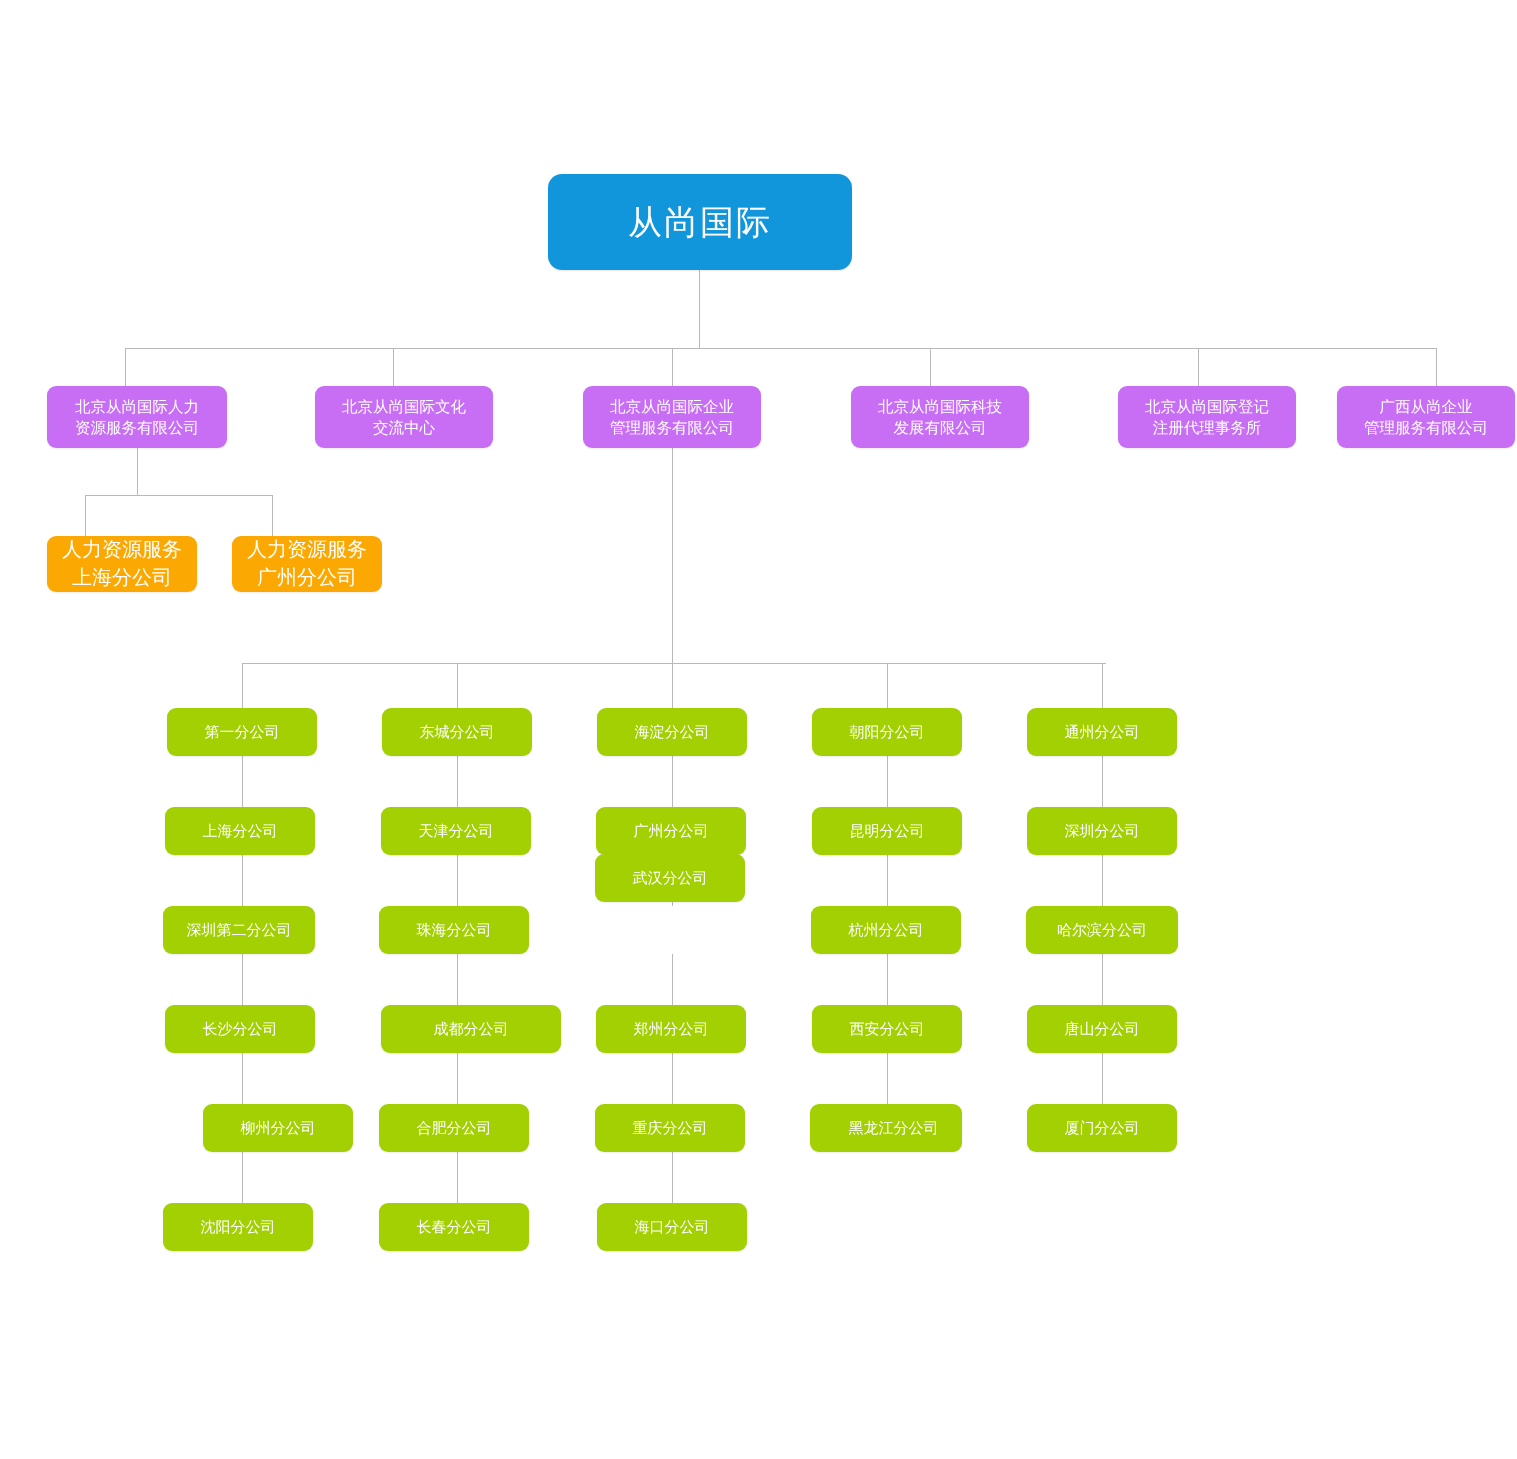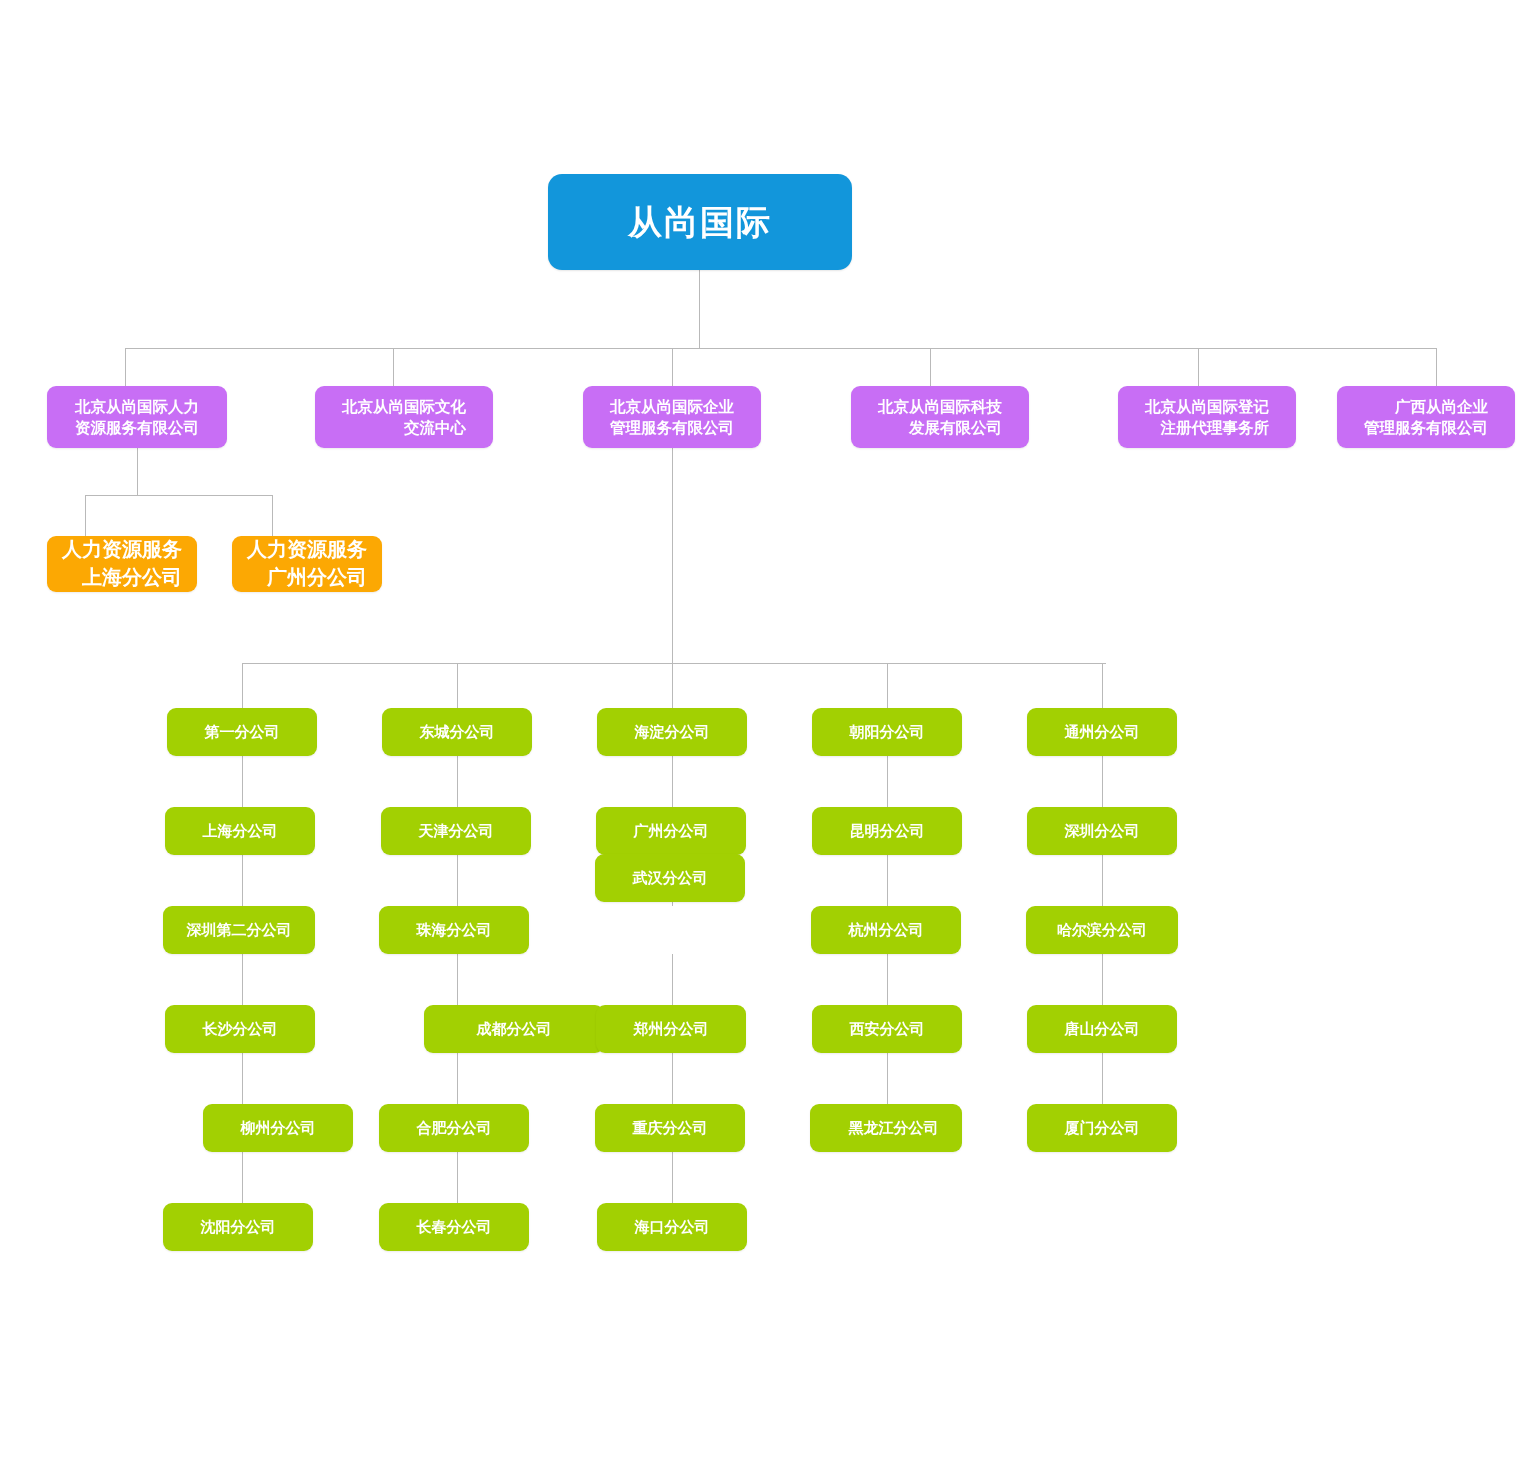--- a/index.html
+++ b/index.html
@@ -16,23 +16,23 @@
     height: 1459px;
     background: #ffffff;
     overflow: hidden;
   }
   .node {
     position: absolute;
     box-sizing: border-box;
     display: flex;
     align-items: center;
     justify-content: center;
-    text-align: right;
+    text-align: center;
     color: #ffffff;
-    font-weight: bold;
+    font-weight: normal;
     line-height: 1.38;
     border-radius: 9px;
     white-space: pre-line;
     z-index: 5;
   }
   .node-root {
     background: #1296db;
     border-radius: 14px;
     font-size: 34px;
     letter-spacing: 2px;
@@ -140,21 +140,21 @@
   <div class="node node-branch" style="left:167px; top:708px; width:150px; height:48px;">第一分公司</div>
   <div class="node node-branch" style="left:165px; top:807px; width:150px; height:48px;">上海分公司</div>
   <div class="node node-branch" style="left:163px; top:906px; width:152px; height:48px;">深圳第二分公司</div>
   <div class="node node-branch" style="left:165px; top:1005px; width:150px; height:48px;">长沙分公司</div>
   <div class="node node-branch" style="left:163px; top:1104px; width:150px; height:48px;margin-left:40px;">柳州分公司</div>
   <div class="node node-branch" style="left:163px; top:1203px; width:150px; height:48px;">沈阳分公司</div>
 
   <div class="node node-branch" style="left:382px; top:708px; width:150px; height:48px;">东城分公司</div>
   <div class="node node-branch" style="left:381px; top:807px; width:150px; height:48px;">天津分公司</div>
   <div class="node node-branch" style="left:379px; top:906px; width:150px; height:48px;">珠海分公司</div>
-  <div class="node node-branch" style="left:381px; top:1005px; width:180px; height:48px;margin-left:43px;">成都分公司</div>
+  <div class="node node-branch" style="left:381px; top:1005px; width:180px; height:48px;">成都分公司</div>
   <div class="node node-branch" style="left:379px; top:1104px; width:150px; height:48px;">合肥分公司</div>
   <div class="node node-branch" style="left:379px; top:1203px; width:150px; height:48px;">长春分公司</div>
 
   <div class="node node-branch" style="left:597px; top:708px; width:150px; height:48px;">海淀分公司</div>
   <div class="node node-branch" style="left:596px; top:807px; width:150px; height:48px;">广州分公司</div>
   <div class="node node-branch" style="left:595px; top:854px; width:150px; height:48px;">武汉分公司</div>
   <div class="node node-branch" style="left:596px; top:1005px; width:150px; height:48px;">郑州分公司</div>
   <div class="node node-branch" style="left:595px; top:1104px; width:150px; height:48px;">重庆分公司</div>
   <div class="node node-branch" style="left:597px; top:1203px; width:150px; height:48px;">海口分公司</div>
 

